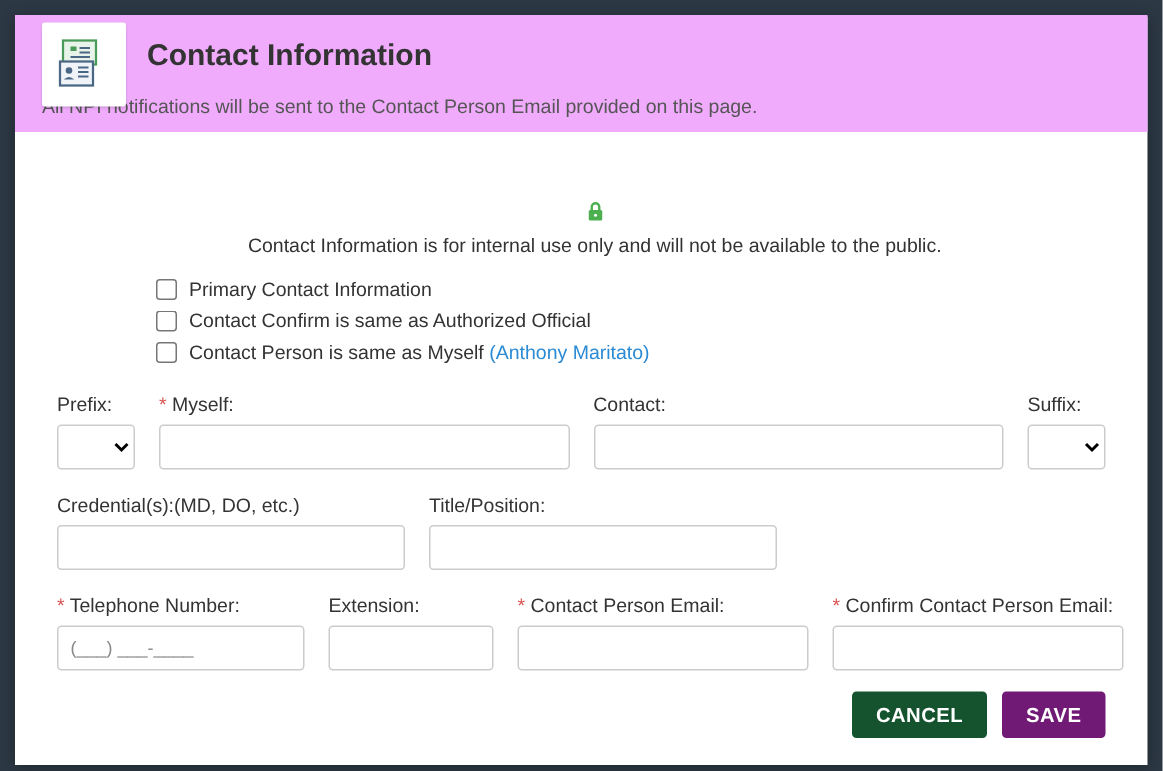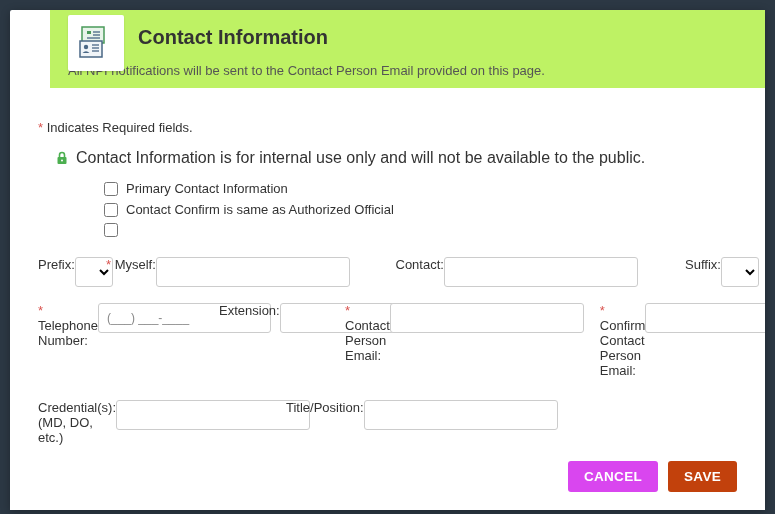--- a/index.html
+++ b/index.html
@@ -1,39 +1,39 @@
 <!DOCTYPE html>
 <html><head>
   <meta charset="utf-8">
   <style>
     * { box-sizing: border-box; margin: 0; padding: 0; }
     body { font-family: "Segoe UI", Arial, sans-serif; background: #2c3844; width:775px; height:514px; overflow:hidden; }
     .modal { background:#fff; margin: 10px 10px 0 10px; border-radius:2px 2px 0 0; box-shadow:0 2px 10px rgba(0,0,0,0.3); height:500px; display:flex; flex-direction:column; }
-    .header { background:#bef264; padding:10px 18px 10px 18px; position:relative;margin-left:40px; }
+    .header { background:#f0abfc; padding:10px 18px 10px 18px; position:relative; }
     .icon-box { position:absolute; left:18px; top:5px; width:56px; height:56px; background:#fff; border-radius:2px; box-shadow:0 1px 2px rgba(0,0,0,0.15); display:flex; align-items:center; justify-content:center; }
     .title { margin-left:70px; margin-top:6px; font-size:20px; font-weight:700; color:#333; }
     .subtitle { margin-top:14px; font-size:13px; color:#555; }
     .body { padding:32px 28px 10px 28px; flex:1; font-size:13px; color:#333; overflow:auto;}
     .req { color:#d9534f; }
-    .note { margin:14px 0 14px 18px; display:flex; align-items:center; gap:8px; font-size:16px;}
+    .note { margin:14px 0 14px 18px; display:flex; align-items:center; gap:8px; font-size:13px;flex-direction:column;}
     .lock-icon { display:inline-flex; }
     .chk-row { margin:6px 0 6px 18px; display:flex; align-items:center; gap:8px;padding-left:48px;}
     .chk-row label { font-size:13px; color:#333;}
     .chk-link { color:#2a8ad4; }
     input[type=checkbox]{ width:14px; height:14px; accent-color:#555; }
     .grid { display:flex; gap:16px; margin-top:20px;}
     .grid2 { display:flex; gap:16px; margin-top:16px;}
-    .field { display:flex; }
+    .field { display:flex; flex-direction:column; }
     .field label { font-size:13px; margin-bottom:6px; color:#333;}
     .input, .select { border:1px solid #ccc; border-radius:3px; height:30px; padding:4px 8px; font-size:13px; background:#fff;}
     .select { appearance:auto; }
     .footer { display:flex; justify-content:flex-end; gap:10px; padding:14px 28px 18px;}
     .btn { border:none; border-radius:3px; color:#fff; font-size:13.5px; font-weight:600; padding:8px 16px; cursor:pointer; letter-spacing:0.3px;}
-    .btn-cancel { background:#d946ef; }
-    .btn-save { background:#c2410c; }
+    .btn-cancel { background:#14532d; }
+    .btn-save { background:#701a75; }
     .placeholder-text { color:#888; font-size:12px;}
   </style>
 </head>
 <body>
 
 <div class="modal">
   <div class="header">
     <div class="icon-box">
       <svg width="40" height="40" viewBox="0 0 40 40">
         <rect x="6" y="4" width="22" height="16" fill="#e8f4ea" stroke="#4a9a5a" stroke-width="1.5"></rect>
@@ -47,23 +47,20 @@
         <line x1="16" y1="22" x2="23" y2="22" stroke="#4a6785" stroke-width="1.3"></line>
         <line x1="16" y1="25" x2="23" y2="25" stroke="#4a6785" stroke-width="1.3"></line>
         <line x1="16" y1="28" x2="23" y2="28" stroke="#4a6785" stroke-width="1.3"></line>
       </svg>
     </div>
     <div class="title">Contact Information</div>
     <div class="subtitle">All NPI notifications will be sent to the Contact Person Email provided on this page.</div>
   </div>
 
   <div class="body">
-    <div>
-      <span class="req">* </span><span>Indicates Required fields.</span>
-    </div>
 
     <div class="note">
       <span class="lock-icon">
         <svg width="12" height="14" viewBox="0 0 12 14">
             <rect x="1.5" y="6" width="9" height="7" rx="1" fill="#4CAF50"></rect>
             <path d="M3.5 6 V4 a2.5 2.5 0 0 1 5 0 V6" fill="none" stroke="#4CAF50" stroke-width="1.6"></path>
             <circle cx="6" cy="9.5" r="1" fill="#fff"></circle>
           </svg>
       </span>
       <span>Contact Information is for internal use only and will not be available to the public.</span>
@@ -72,20 +69,23 @@
     <div class="chk-row">
       <input type="checkbox" style="">
       <label>Primary Contact Information</label>
     </div>
     <div class="chk-row">
       <input type="checkbox" style="">
       <label>Contact Confirm is same as Authorized Official</label>
     </div>
     <div class="chk-row">
       <input type="checkbox" style="">
+      <label>
+        <span>Contact Person is same as Myself </span><span class="chk-link">(Anthony  Maritato)</span>
+      </label>
     </div>
 
     <div class="grid">
       <div class="field" style="width:52px">
         <label>Prefix:</label>
         <select class="select"></select>
       </div>
       <div class="field" style="flex:1">
         <label><span class="req">* </span><span>Myself:</span></label>
         <input class="input" value="" style="">
@@ -94,47 +94,47 @@
         <label>Contact:</label>
         <input class="input" value="" style="">
       </div>
       <div class="field" style="width:52px">
         <label>Suffix:</label>
         <select class="select"></select>
       </div>
     </div>
 
     <div class="grid2">
+      <div class="field" style="width:232px">
+        <label>Credential(s):(MD, DO, etc.)</label>
+        <input class="input" value="" style="">
+      </div>
+      <div class="field" style="width:232px">
+        <label>Title/Position:</label>
+        <input class="input" value="" style="">
+      </div>
+    </div>
+
+    <div class="grid2">
       <div class="field" style="width:165px">
         <label><span class="req">* </span><span>Telephone Number:</span></label>
         <input class="input placeholder-text" value="(___) ___-____" style="">
       </div>
       <div class="field" style="width:110px">
         <label>Extension:</label>
         <input class="input" value="" style="">
       </div>
       <div class="field" style="flex:1">
         <label><span class="req">* </span><span>Contact Person Email:</span></label>
         <input class="input" value="" style="">
       </div>
       <div class="field" style="flex:1">
         <label><span class="req">* </span><span>Confirm Contact Person Email:</span></label>
         <input class="input" value="" style="">
       </div>
     </div>
-
-    <div class="grid2">
-      <div class="field" style="width:232px">
-        <label>Credential(s):(MD, DO, etc.)</label>
-        <input class="input" value="" style="">
-      </div>
-      <div class="field" style="width:232px">
-        <label>Title/Position:</label>
-        <input class="input" value="" style="">
-      </div>
-    </div>
   </div>
 
   <div class="footer">
     <button class="btn btn-cancel">CANCEL</button>
     <button class="btn btn-save">SAVE</button>
   </div>
 </div>
 
 </body></html>

